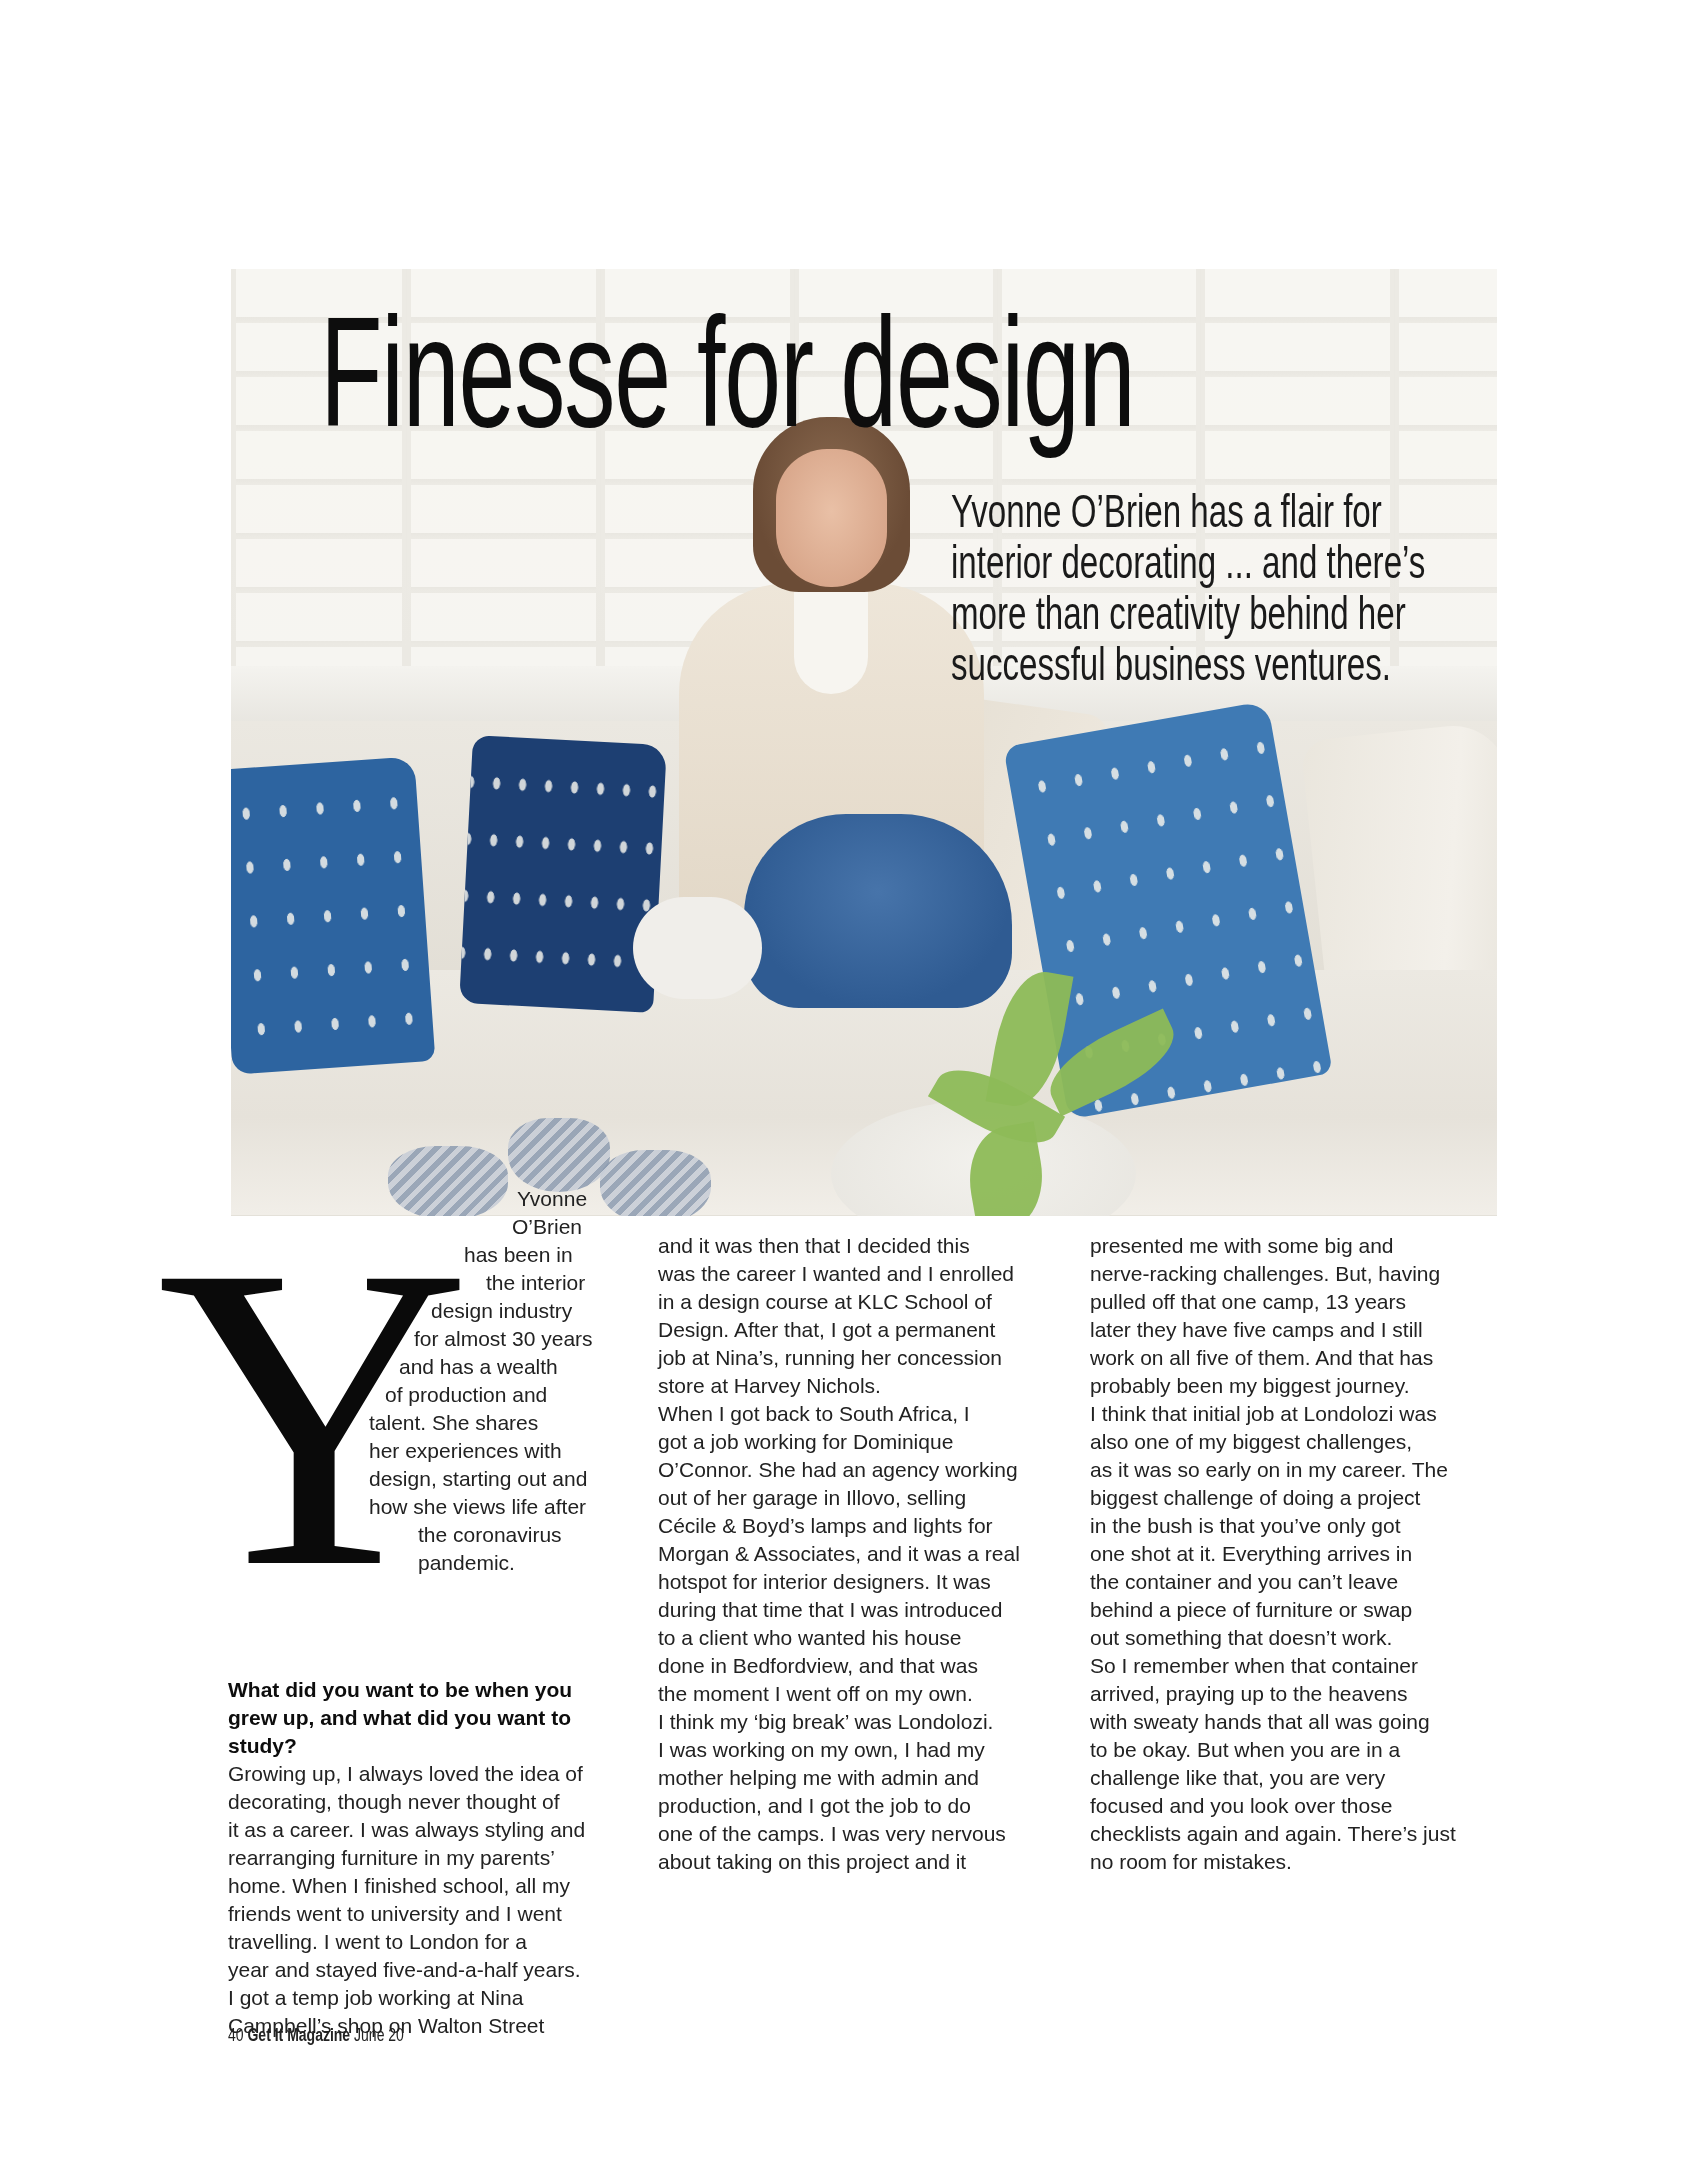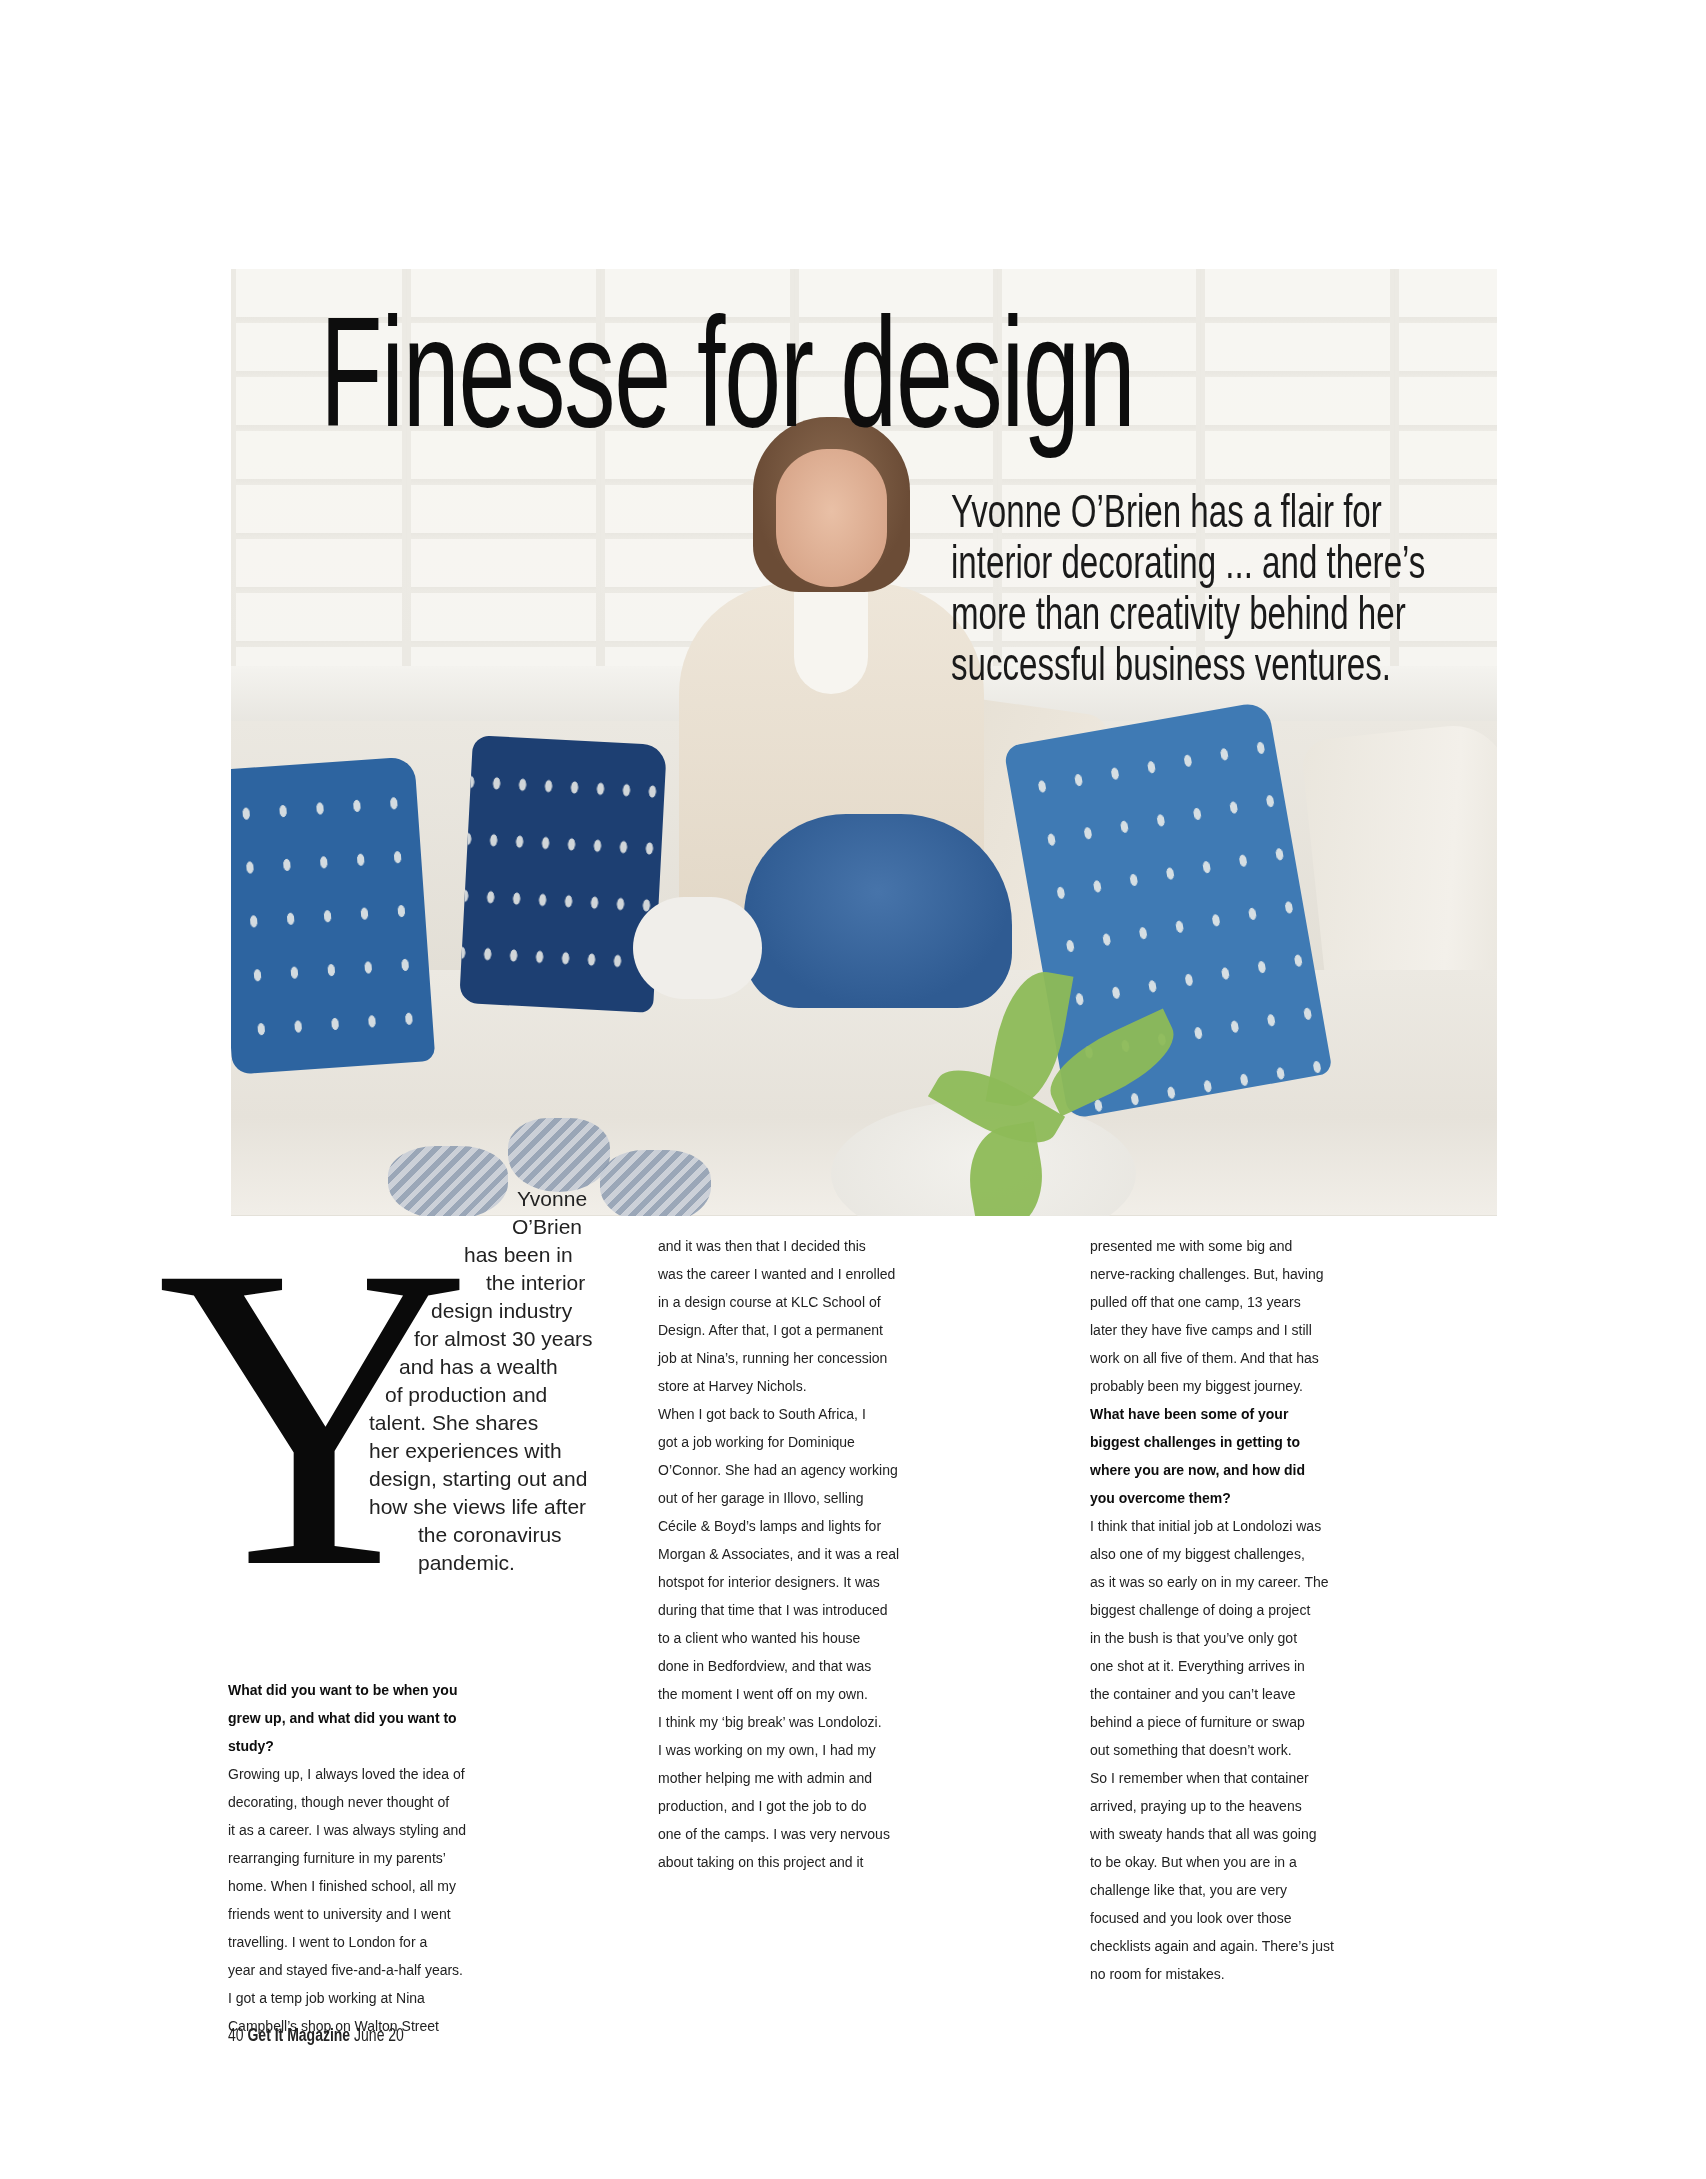--- a/index.html
+++ b/index.html
@@ -49,21 +49,21 @@
       color: #0d0d0d; transform: scaleX(0.66); transform-origin: left top; white-space: nowrap;
     }
     .deck {
       position: absolute; left: 951px; top: 486px; width: 591px;
       font-size: 46px; line-height: 51px; color: #1a1a1a; font-weight: 400;
       transform: scaleX(0.72); transform-origin: left top;
     }
     .deck span { display: block; white-space: nowrap; }
 
     
-    .col { position: absolute; top: 1232px; font-size: 14px; line-height: 28px; color: #222; font-weight: 300; }
+    .col { position: absolute; top: 1232px; font-size: 21px; line-height: 28px; color: #222; font-weight: 300; }
     .col .line { display: block; white-space: nowrap; }
     .col .q { font-weight: 700; color: #0d0d0d; }
     .col-1 { left: 228px; width: 388px; margin-top: 48px; }
     .col-2 { left: 658px; width: 397px; }
     .col-3 { left: 1090px; width: 397px; }
 
     .dropcap {
       position: absolute; left: 157px; top: 1200px;
       font-family: "Liberation Serif", "DejaVu Serif", serif;
       font-size: 434px; line-height: 1; color: #0a0a0a; font-weight: 400;
@@ -205,26 +205,20 @@
 
 <div class="col col-3">
   <div>
     <span class="line">presented me with some big and</span>
     <span class="line">nerve-racking challenges. But, having</span>
     <span class="line">pulled off that one camp, 13 years</span>
     <span class="line">later they have five camps and I still</span>
     <span class="line">work on all five of them. And that has</span>
     <span class="line">probably been my biggest journey.</span>
   </div>
-  <div class="q">
-    <span class="line">What have been some of your</span>
-    <span class="line">biggest challenges in getting to</span>
-    <span class="line">where you are now, and how did</span>
-    <span class="line">you overcome them?</span>
-  </div>
   <div>
     <span class="line">I think that initial job at Londolozi was</span>
     <span class="line">also one of my biggest challenges,</span>
     <span class="line">as it was so early on in my career. The</span>
     <span class="line">biggest challenge of doing a project</span>
     <span class="line">in the bush is that you’ve only got</span>
     <span class="line">one shot at it. Everything arrives in</span>
     <span class="line">the container and you can’t leave</span>
     <span class="line">behind a piece of furniture or swap</span>
     <span class="line">out something that doesn’t work.</span>

